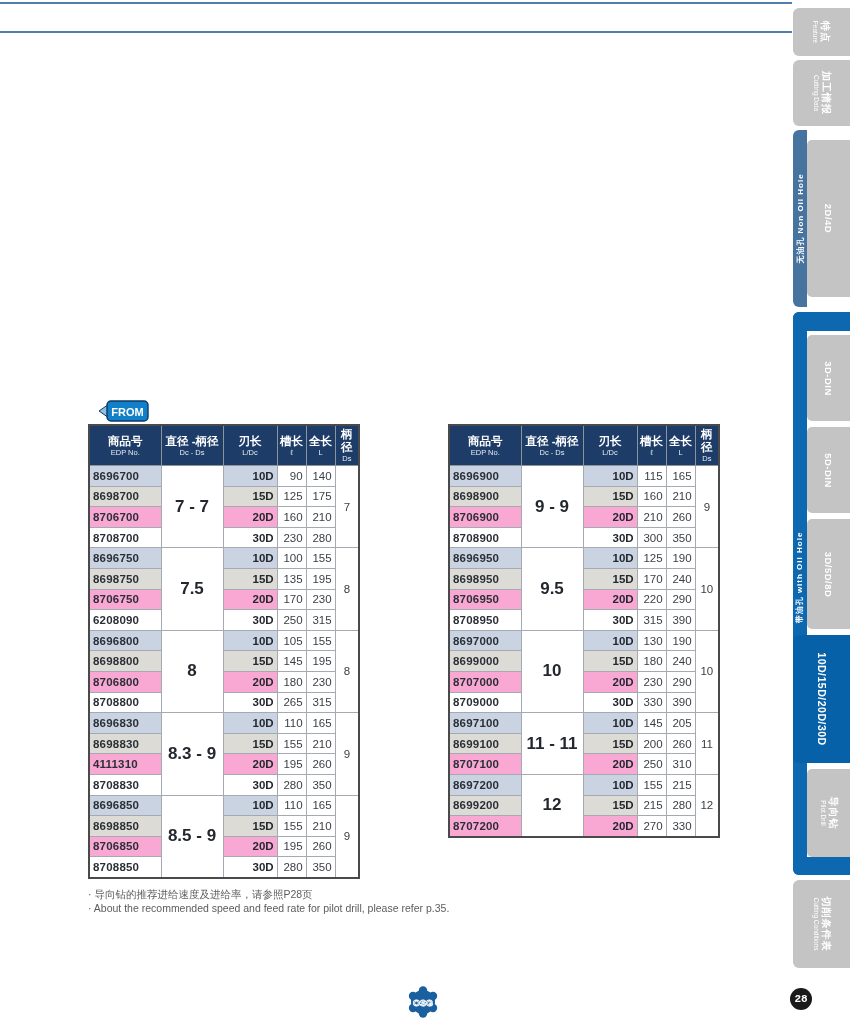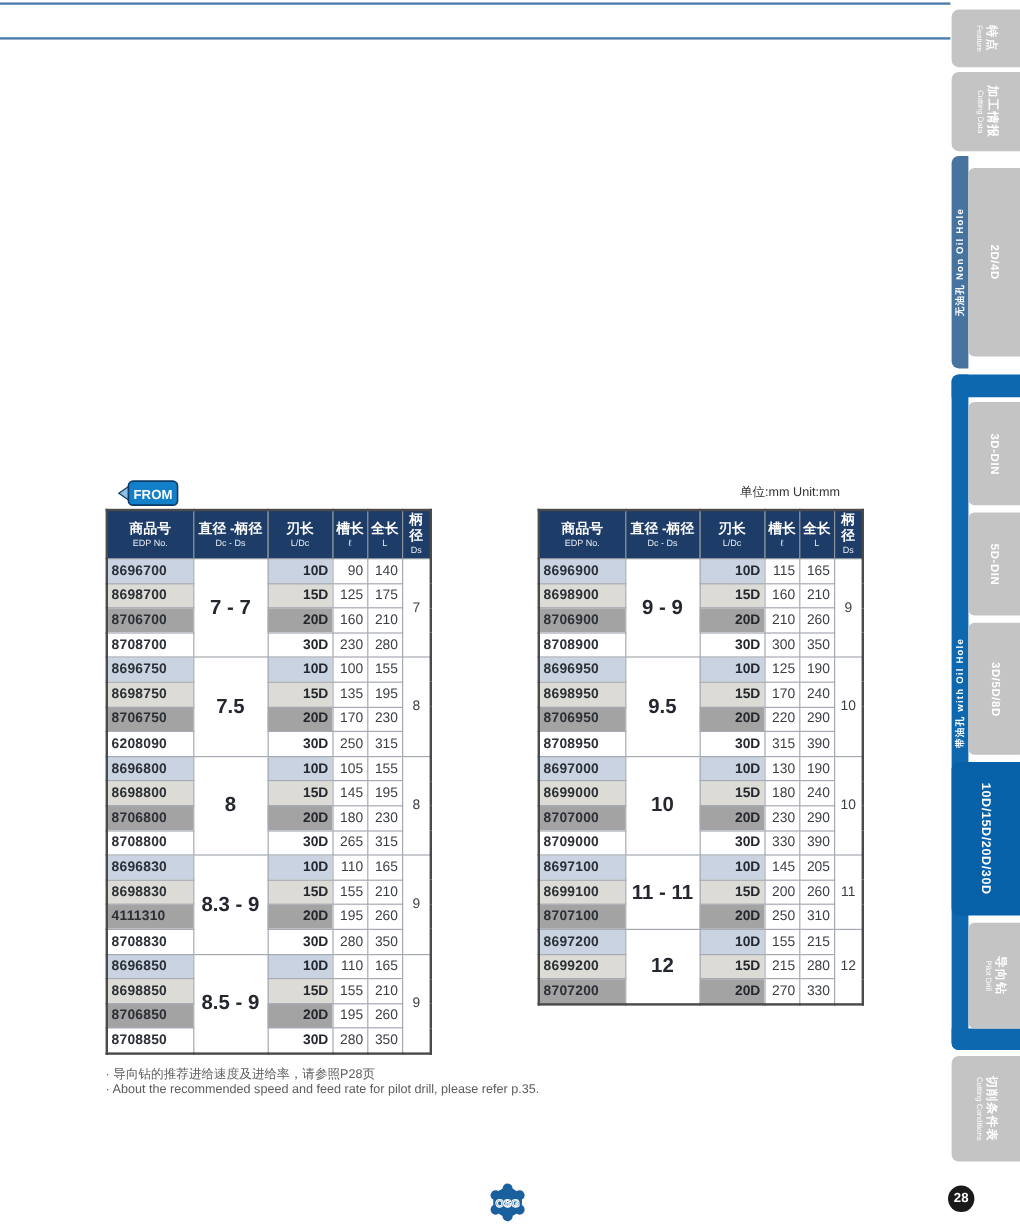--- a/index.html
+++ b/index.html
@@ -30,21 +30,21 @@
   .spec-table th .hen{display:block;font-size:7.5px;font-weight:normal;line-height:9px;color:#e8edf5;}
   .spec-table td{border:1px solid #a5aab2;height:19.6px;padding:0 3px;
                  vertical-align:middle;color:#3a3e44;}
   .spec-table tr.group-start td{border-top:1.6px solid #55585e;}
   .spec-table{border:2px solid #4a4a4a;}
   .spec-table tbody td.edp{font-weight:bold;color:#2b2f36;text-align:left;letter-spacing:0.2px;}
   .spec-table tbody td.dia{font-weight:bold;color:#24282e;text-align:center;font-size:17px;background:#fff;}
   .spec-table tbody td.ldc{font-weight:bold;color:#24282e;text-align:center;padding-left:29px;}
   .spec-table tbody td.num{text-align:right;background:#fff;}
   .spec-table tbody td.ds{text-align:center;background:#fff;}
-  .s0{background:#c9d3e2;} .s1{background:#dcdbd5;} .s2{background:#a3a3a3;} .s3{background:#ffffff;margin-top:40px;}
+  .s0{background:#c9d3e2;} .s1{background:#dcdbd5;} .s2{background:#f9a8d4;} .s3{background:#ffffff;margin-top:40px;}
 
   
   .footnote{position:absolute;left:88px;color:#5c5c5c;}
   .footnote.cn{top:888px;font-size:10.5px;}
   .footnote.en{top:902px;font-size:10.5px;}
 
   
   .sidebar{position:absolute;right:0;top:0;width:57px;height:1021px;}
   .tab{position:absolute;right:0;width:57px;background:#c4c4c4;border-radius:6px 0 0 6px;}
   .tab.feature{top:8px;height:48px;}
@@ -75,40 +75,39 @@
   .rot-ccw{transform:rotate(-90deg);text-align:center;white-space:nowrap;}
   .tab-cn{display:block;font-size:10px;font-weight:bold;color:#fff;line-height:12px;letter-spacing:1px;}
   .tab-en{display:block;font-size:6.5px;color:#fff;line-height:8px;}
   .subtab-label{font-size:9.5px;font-weight:bold;color:#fff;letter-spacing:0.5px;}
   .active-label{font-size:10.5px;font-weight:bold;color:#fff;letter-spacing:0.5px;}
   .spine-text{font-size:8px;font-weight:bold;color:#fff;letter-spacing:1px;}
 
   
   .page-circle{position:absolute;left:790px;top:988px;width:22px;height:22px;border-radius:50%;
                background:#1a1a1a;color:#fff;font-size:11px;font-weight:bold;
-               display:flex;align-items:center;justify-content:center;}
+               display:flex;align-items:center;justify-content:center;font-family:Liberation Mono, monospace;}
   .logo{position:absolute;left:406px;top:984px;width:34px;height:36px;}
 </style>
 </head>
 <body>
 
 <div class="page">
 
   <div class="topline l1"></div>
   <div class="topline l2"></div>
 
   <div class="from-tag">
     <svg width="54" height="22" viewBox="0 0 54 22">
       <polygon points="17,2 4,11 17,20 13,11" fill="#8fc0e4" stroke="#0d3a66" stroke-width="1"></polygon>
       <rect x="12" y="1" width="41" height="20" rx="4" fill="#1180c8" stroke="#0d3a66" stroke-width="1.4"></rect>
       <text x="32.5" y="15.5" text-anchor="middle" font-size="11" font-weight="bold" font-family="Liberation Sans, sans-serif" fill="#ffffff" id="from-text">FROM</text>
     </svg>
   </div>
 
-  <div class="unit-label">单位:mm  Unit:mm</div>
 
   <table class="spec-table left">
     <colgroup>
         <col class="c1">
         <col class="c2">
         <col class="c3">
         <col class="c4">
         <col class="c5">
         <col class="c6">
       </colgroup>

